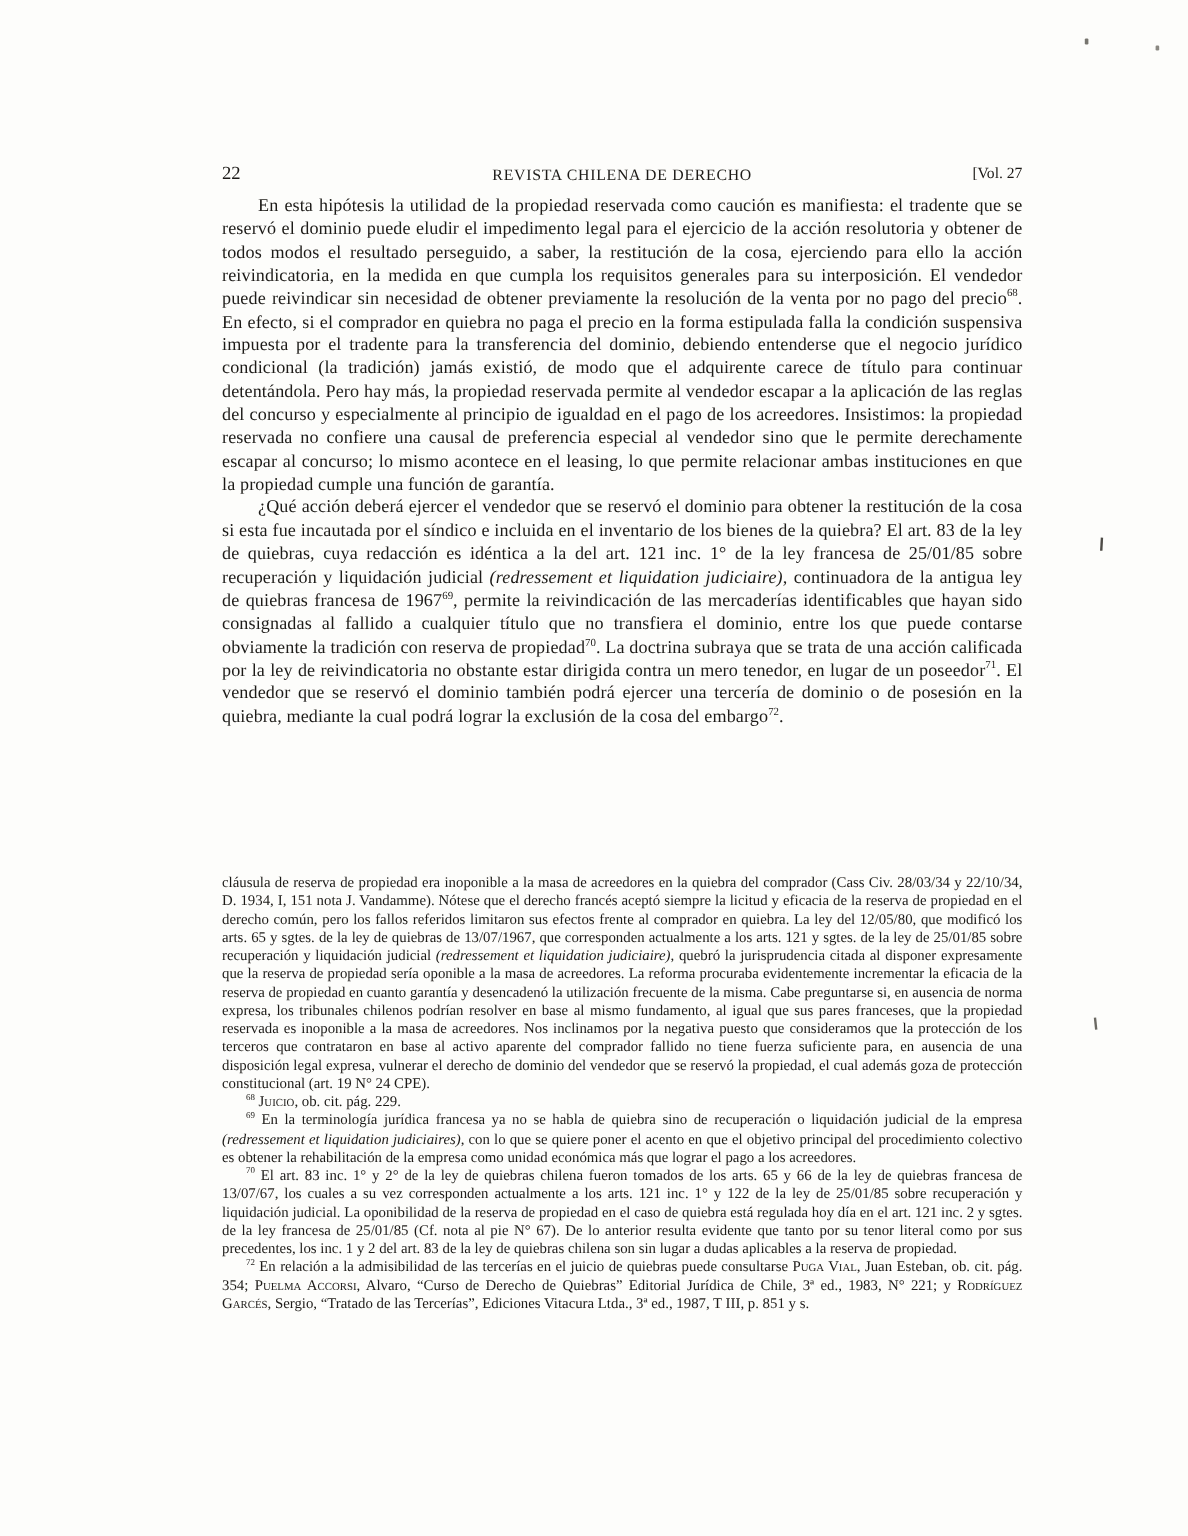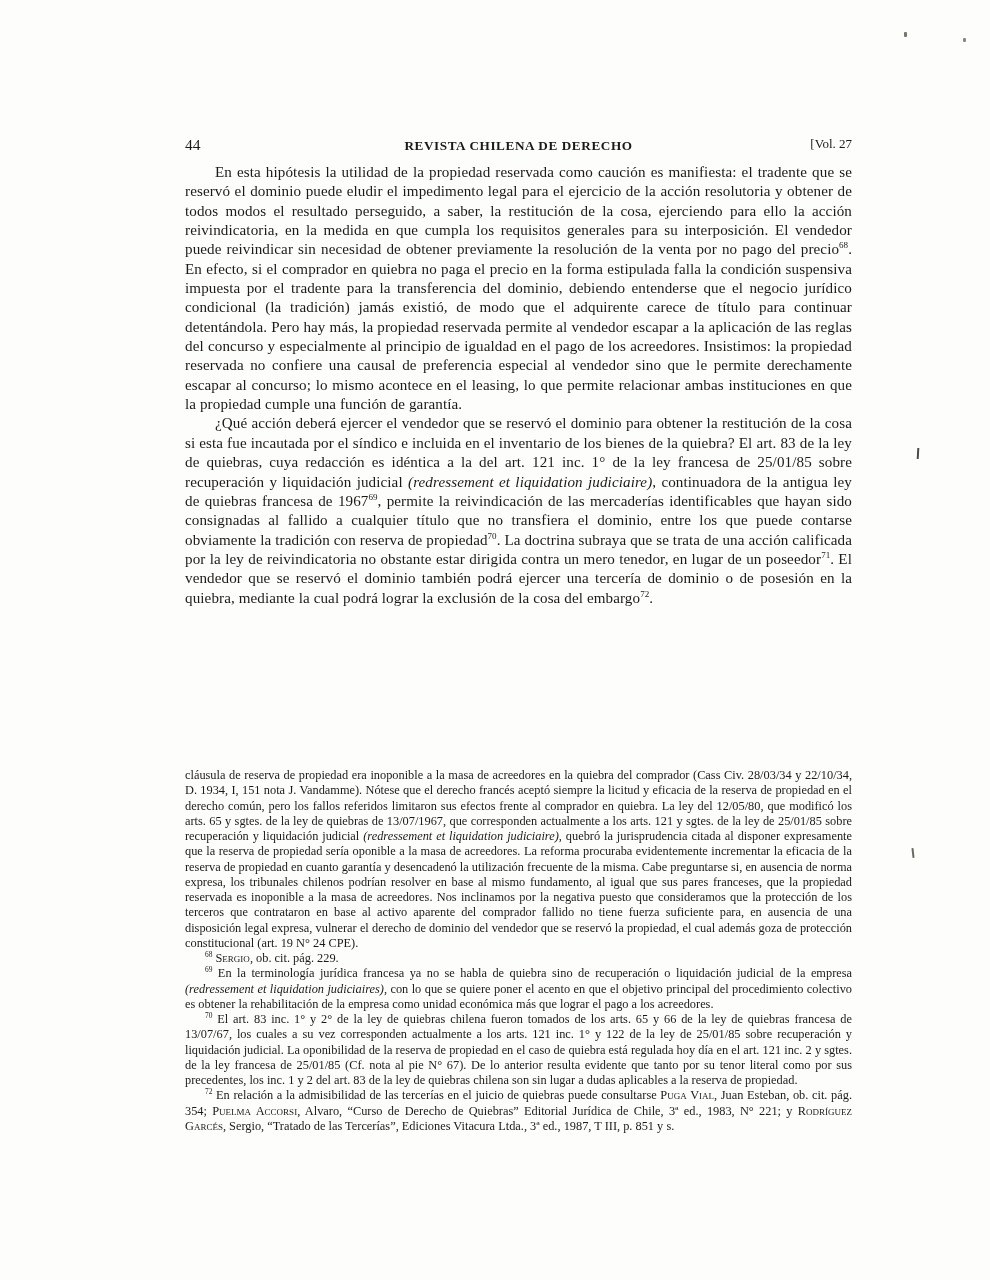--- a/index.html
+++ b/index.html
@@ -26,21 +26,20 @@
   .running-head .pageno {
     position: absolute; left: 0; top: 0;
     font-size: 15.5px;
   }
   .running-head .journal {
     position: absolute; left: 50%; top: 2px;
     transform: translateX(-50%);
     font-size: 13.2px;
     letter-spacing: 0.6px;
     white-space: nowrap;
-    font-weight: bold;
   }
   .running-head .volume {
     position: absolute; right: 0; top: 0;
     font-size: 13px;
   }
 
   
   .article-body {
     position: absolute;
     top: 163px;
@@ -66,52 +65,51 @@
 
   
   .footnotes {
     position: absolute;
     top: 728px;
     left: 185px;
     width: 667px;
     font-size: 12.35px;
     line-height: 15.25px;
     text-align: justify;
-    margin-top: 40px;
   }
   .footnotes p { margin: 0; text-indent: 20px; }
   .footnotes p.cont { text-indent: 0; }
 
   
   .speck { position: absolute; background: #8f8f8c; border-radius: 1px; }
   .speck.s1 { left: 904px; top: 32px;  width: 3px; height: 5px; background:#77756f; }
   .speck.s2 { left: 963px; top: 38px;  width: 3px; height: 4px; background:#8a8882; }
   .tick  { position: absolute; background: #4d4b46; }
   .tick.t1 { left: 917px; top: 448px; width: 2px; height: 11px; transform: rotate(3deg); }
   .tick.t2 { left: 912px; top: 848px; width: 2px; height: 10px; background:#6b6963; transform: rotate(-6deg); }
 </style>
 </head>
 <body>
 
 <div class="page">
 
   <div class="running-head">
-    <span class="pageno">44</span>
+    <span class="pageno">22</span>
     <span class="journal">REVISTA CHILENA DE DERECHO</span>
     <span class="volume">[Vol. 27</span>
   </div>
 
   <div class="article-body" id="article-body">
       <p>En esta hipótesis la utilidad de la propiedad reservada como caución es manifiesta: el tradente que se reservó el dominio puede eludir el impedimento legal para el ejercicio de la acción resolutoria y obtener de todos modos el resultado perseguido, a saber, la restitución de la cosa, ejerciendo para ello la acción reivindicatoria, en la medida en que cumpla los requisitos generales para su interposición. El vendedor puede reivindicar sin necesidad de obtener previamente la resolución de la venta por no pago del precio<sup>68</sup>. En efecto, si el comprador en quiebra no paga el precio en la forma estipulada falla la condición suspensiva impuesta por el tradente para la transferencia del dominio, debiendo entenderse que el negocio jurídico condicional (la tradición) jamás existió, de modo que el adquirente carece de título para continuar detentándola. Pero hay más, la propiedad reservada permite al vendedor escapar a la aplicación de las reglas del concurso y especialmente al principio de igualdad en el pago de los acreedores. Insistimos: la propiedad reservada no confiere una causal de preferencia especial al vendedor sino que le permite derechamente escapar al concurso; lo mismo acontece en el leasing, lo que permite relacionar ambas instituciones en que la propiedad cumple una función de garantía.</p>
       <p>¿Qué acción deberá ejercer el vendedor que se reservó el dominio para obtener la restitución de la cosa si esta fue incautada por el síndico e incluida en el inventario de los bienes de la quiebra? El art. 83 de la ley de quiebras, cuya redacción es idéntica a la del art. 121 inc. 1° de la ley francesa de 25/01/85 sobre recuperación y liquidación judicial <em>(redressement et liquidation judiciaire)</em>, continuadora de la antigua ley de quiebras francesa de 1967<sup>69</sup>, permite la reivindicación de las mercaderías identificables que hayan sido consignadas al fallido a cualquier título que no transfiera el dominio, entre los que puede contarse obviamente la tradición con reserva de propiedad<sup>70</sup>. La doctrina subraya que se trata de una acción calificada por la ley de reivindicatoria no obstante estar dirigida contra un mero tenedor, en lugar de un poseedor<sup>71</sup>. El vendedor que se reservó el dominio también podrá ejercer una tercería de dominio o de posesión en la quiebra, mediante la cual podrá lograr la exclusión de la cosa del embargo<sup>72</sup>.</p>
     </div>
 
   <div class="footnotes" id="footnotes">
       <p class="cont">cláusula de reserva de propiedad era inoponible a la masa de acreedores en la quiebra del comprador (Cass Civ. 28/03/34 y 22/10/34, D. 1934, I, 151 nota J. Vandamme). Nótese que el derecho francés aceptó siempre la licitud y eficacia de la reserva de propiedad en el derecho común, pero los fallos referidos limitaron sus efectos frente al comprador en quiebra. La ley del 12/05/80, que modificó los arts. 65 y sgtes. de la ley de quiebras de 13/07/1967, que corresponden actualmente a los arts. 121 y sgtes. de la ley de 25/01/85 sobre recuperación y liquidación judicial <em>(redressement et liquidation judiciaire)</em>, quebró la jurisprudencia citada al disponer expresamente que la reserva de propiedad sería oponible a la masa de acreedores. La reforma procuraba evidentemente incrementar la eficacia de la reserva de propiedad en cuanto garantía y desencadenó la utilización frecuente de la misma. Cabe preguntarse si, en ausencia de norma expresa, los tribunales chilenos podrían resolver en base al mismo fundamento, al igual que sus pares franceses, que la propiedad reservada es inoponible a la masa de acreedores. Nos inclinamos por la negativa puesto que consideramos que la protección de los terceros que contrataron en base al activo aparente del comprador fallido no tiene fuerza suficiente para, en ausencia de una disposición legal expresa, vulnerar el derecho de dominio del vendedor que se reservó la propiedad, el cual además goza de protección constitucional (art. 19 N° 24 CPE).</p>
-      <p><sup>68</sup> <span class="sc">Sergio</span>, ob. cit. pág. 229.</p>
+      <p><sup>68</sup> <span class="sc">Juicio</span>, ob. cit. pág. 229.</p>
       <p><sup>69</sup> En la terminología jurídica francesa ya no se habla de quiebra sino de recuperación o liquidación judicial de la empresa <em>(redressement et liquidation judiciaires)</em>, con lo que se quiere poner el acento en que el objetivo principal del procedimiento colectivo es obtener la rehabilitación de la empresa como unidad económica más que lograr el pago a los acreedores.</p>
       <p><sup>70</sup> El art. 83 inc. 1° y 2° de la ley de quiebras chilena fueron tomados de los arts. 65 y 66 de la ley de quiebras francesa de 13/07/67, los cuales a su vez corresponden actualmente a los arts. 121 inc. 1° y 122 de la ley de 25/01/85 sobre recuperación y liquidación judicial. La oponibilidad de la reserva de propiedad en el caso de quiebra está regulada hoy día en el art. 121 inc. 2 y sgtes. de la ley francesa de 25/01/85 (Cf. nota al pie N° 67). De lo anterior resulta evidente que tanto por su tenor literal como por sus precedentes, los inc. 1 y 2 del art. 83 de la ley de quiebras chilena son sin lugar a dudas aplicables a la reserva de propiedad.</p>
       <p><sup>72</sup> En relación a la admisibilidad de las tercerías en el juicio de quiebras puede consultarse <span class="sc">Puga Vial</span>, Juan Esteban, ob. cit. pág. 354; <span class="sc">Puelma Accorsi</span>, Alvaro, “Curso de Derecho de Quiebras” Editorial Jurídica de Chile, 3ª ed., 1983, N° 221; y <span class="sc">Rodríguez Garcés</span>, Sergio, “Tratado de las Tercerías”, Ediciones Vitacura Ltda., 3ª ed., 1987, T III, p. 851 y s.</p>
     </div>
 
   <span class="speck s1"></span>
   <span class="speck s2"></span>
   <span class="tick t1"></span>
   <span class="tick t2"></span>
 

